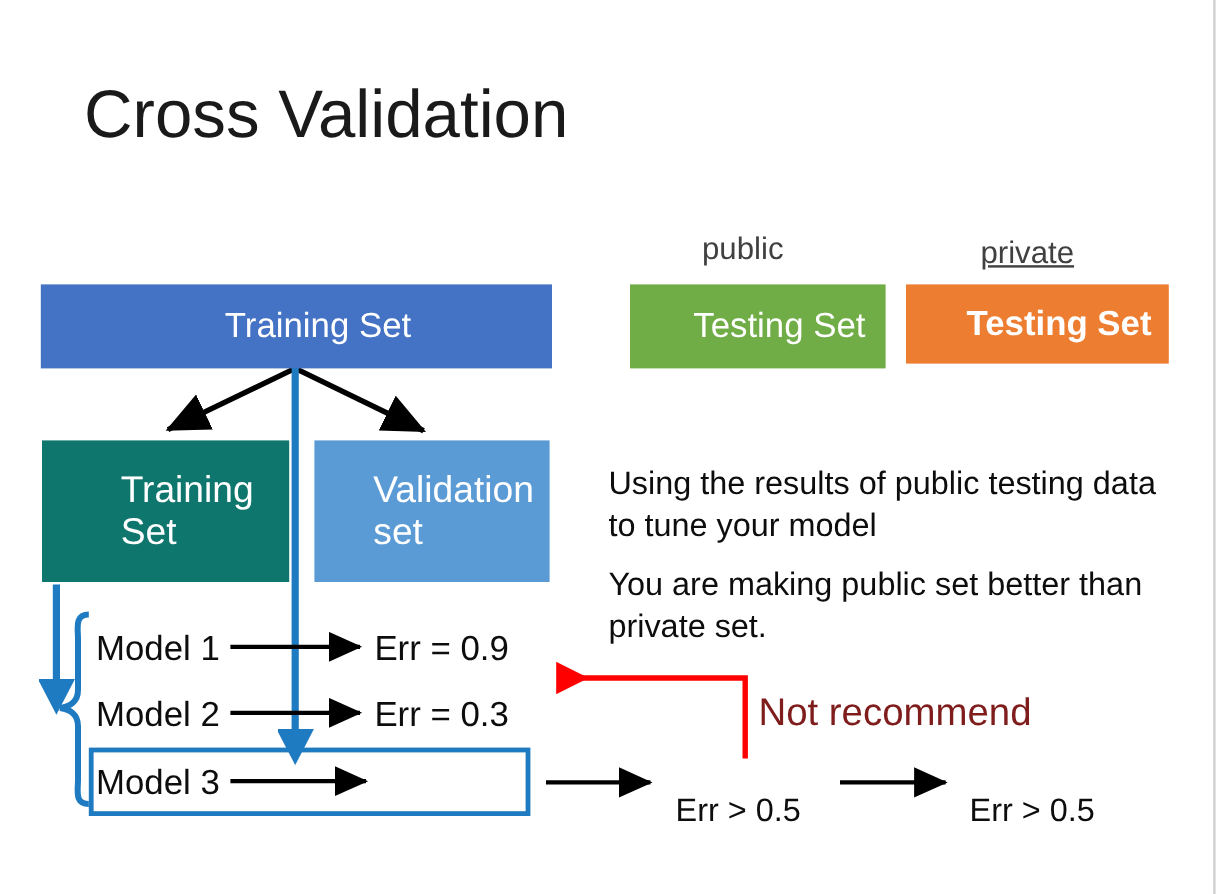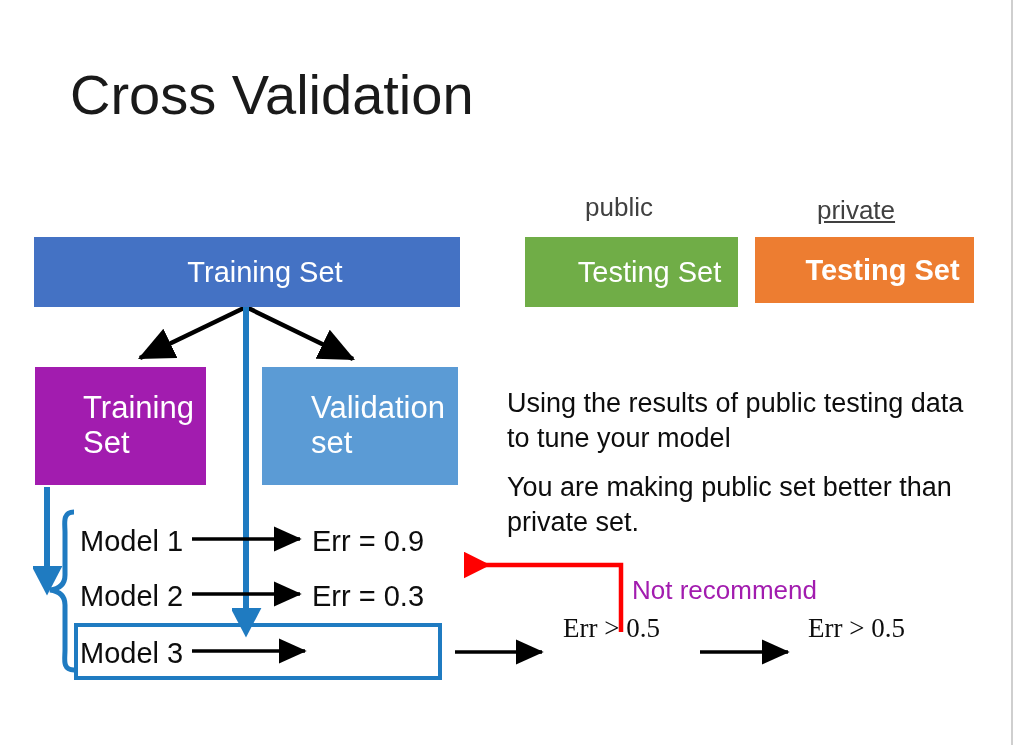--- a/index.html
+++ b/index.html
@@ -60,23 +60,23 @@
     left: 34px;
     top: 237px;
     width: 426px;
     height: 70px;
     background: #4472C4;
     font-size: 29px;
   }
   .box-training-sub {
     left: 35px;
     top: 367px;
-    width: 171px;
+    width: 206px;
     height: 118px;
-    background: #a21caf;
+    background: #0f766e;
     font-size: 31px;
   }
   .box-validation-sub {
     left: 262px;
     top: 367px;
     width: 196px;
     height: 118px;
     background: #5B9BD5;
     font-size: 31px;
   }
@@ -133,32 +133,31 @@
   .row2 { top: 580px; }
   .row3 { top: 637px; }
   .model-x { left: 80px; }
   .err-x   { left: 312px; }
 
   .gt-label {
     position: absolute;
     font-size: 27px;
     color: #0d0d0d;
     white-space: nowrap;
-    top: 613px;
-    font-family: Liberation Serif, serif;
+    top: 660px;
   }
   .gt-1 { left: 563px; }
   .gt-2 { left: 808px; }
 
   .not-recommend {
     position: absolute;
     left: 632px;
     top: 575px;
-    color: #a21caf;
-    font-size: 26px;
+    color: #7f1d1d;
+    font-size: 32px;
     white-space: nowrap;
   }
 </style>
 </head>
 <body>
 
 <div id="slide">
 
   <div id="right-border"></div>
 

